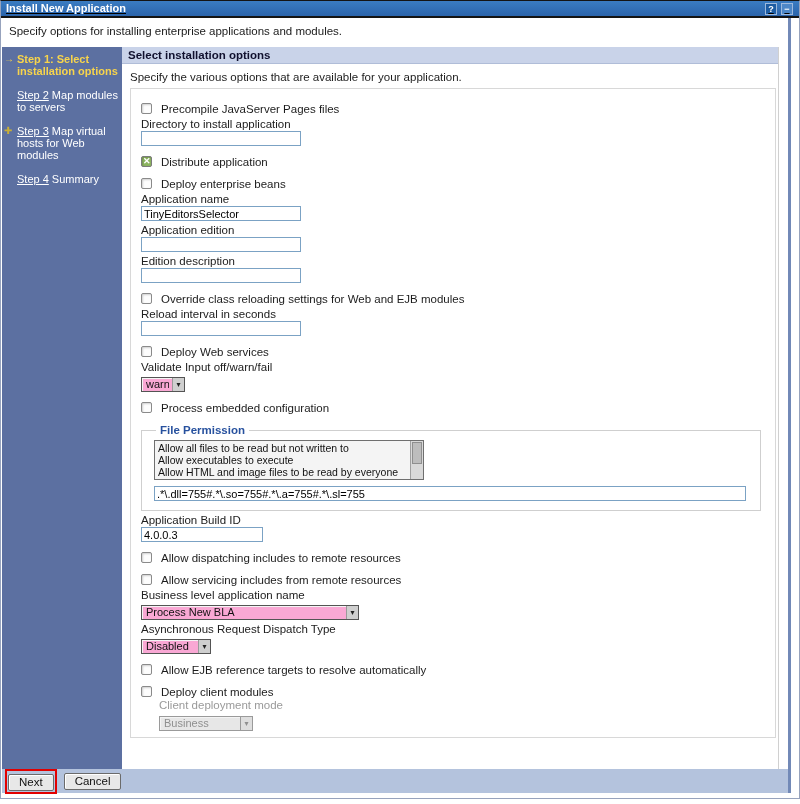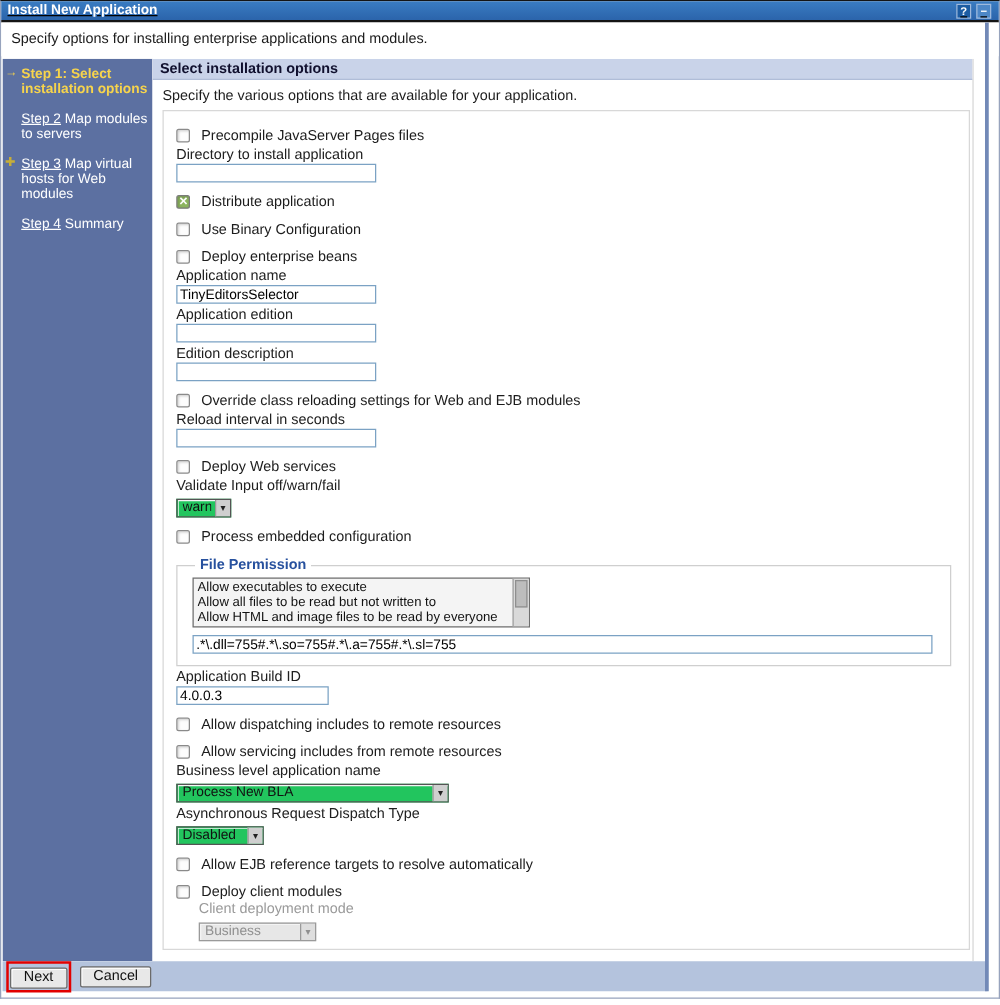--- a/index.html
+++ b/index.html
@@ -52,21 +52,21 @@
   .cb.checked { background:#8cb45f; border-color:#7b7b7b; }
   .cb.checked::before { content:"\2715"; position:absolute; left:1px; top:-1px;
         color:#fff; font-size:9px; font-weight:bold; }
   .cb-label { font-size:11.5px; color:#1c1c1c; margin-left:9px; white-space:nowrap; }
 
   .field { margin-top:4px; }
   .field-label { font-size:11.5px; line-height:11px; color:#202020; margin-bottom:1px; white-space:nowrap; }
   .text-input { display:block; width:160px; height:15px; border:1px solid #7ba2c4;
                 font-family:"Liberation Sans",sans-serif; font-size:11px; padding:0 2px; background:#fff; }
 
-  .select { display:inline-flex; align-items:center; height:15px; background:#22c55e;
+  .select { display:inline-flex; align-items:center; height:15px; background:#f9a8d4;
             border:1px solid #545454; font-size:11px; color:#111;
             padding-left:4px; box-shadow:inset 1px 1px 0 #f4f4f4; cursor:default; }
   .sel-text { flex:1; white-space:nowrap; overflow:hidden; }
   .sel-arrow { width:12px; flex:none; text-align:center; font-size:8px; color:#222;
                border-left:1px solid #9a9a9a; margin-left:3px; line-height:13px; background:#cfcfcf; }
   .select.disabled { color:#8f8f8f; border-color:#9a9a9a; background:#e7e7e7; }
   .select.disabled .sel-arrow { color:#8f8f8f; background:#dedede; }
 
   fieldset.fp { margin-top:10px; width:620px; border:1px solid #cfcfcf; padding:4px 8px 9px 12px; }
   fieldset.fp legend { font-size:11.5px; font-weight:bold; color:#27519e; padding:0 4px; margin-left:2px; }
@@ -140,24 +140,20 @@
         <div class="field">
           <div class="field-label">Directory to install application</div>
           <input class="text-input" value="" style="">
         </div>
 
         <div class="cb-row">
           <span class="cb checked"></span>
           <span class="cb-label">Distribute application</span>
         </div>
 
-        <div class="cb-row">
-          <span class="cb"></span>
-          <span class="cb-label">Use Binary Configuration</span>
-        </div>
 
         <div class="cb-row">
           <span class="cb"></span>
           <span class="cb-label">Deploy enterprise beans</span>
         </div>
 
         <div class="field">
           <div class="field-label">Application name</div>
           <input class="text-input" value="TinyEditorsSelector" style="">
         </div>
@@ -197,22 +193,22 @@
         </div>
 
         <div class="cb-row">
           <span class="cb"></span>
           <span class="cb-label">Process embedded configuration</span>
         </div>
 
         <fieldset class="fp">
           <legend>File Permission</legend>
           <div class="listbox">
+            <div class="opt">Allow all files to be read but not written to</div>
             <div class="opt">Allow executables to execute</div>
-            <div class="opt">Allow all files to be read but not written to</div>
             <div class="opt">Allow HTML and image files to be read by everyone</div>
             <div class="lb-scrollbar">
               <div class="lb-thumb"></div>
             </div>
           </div>
           <input class="text-input perm-input" value=".*\.dll=755#.*\.so=755#.*\.a=755#.*\.sl=755" style="">
         </fieldset>
 
         <div class="field">
           <div class="field-label">Application Build ID</div>

